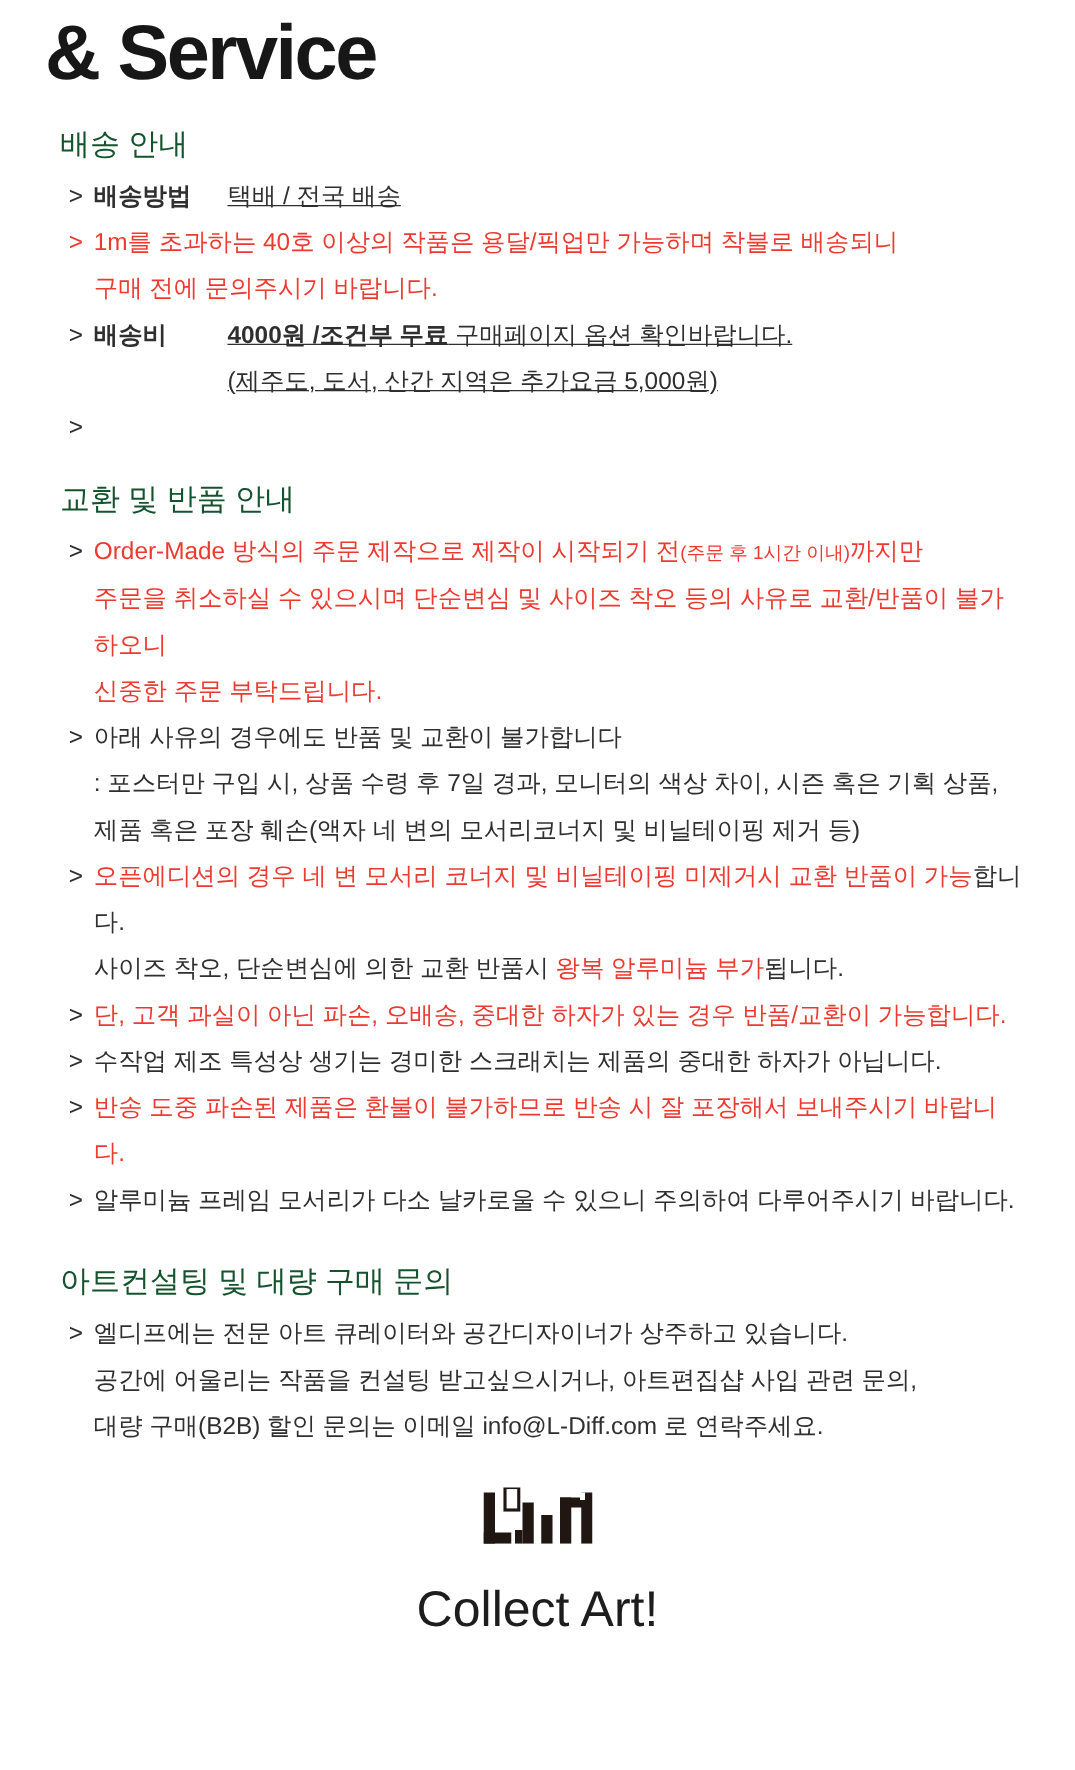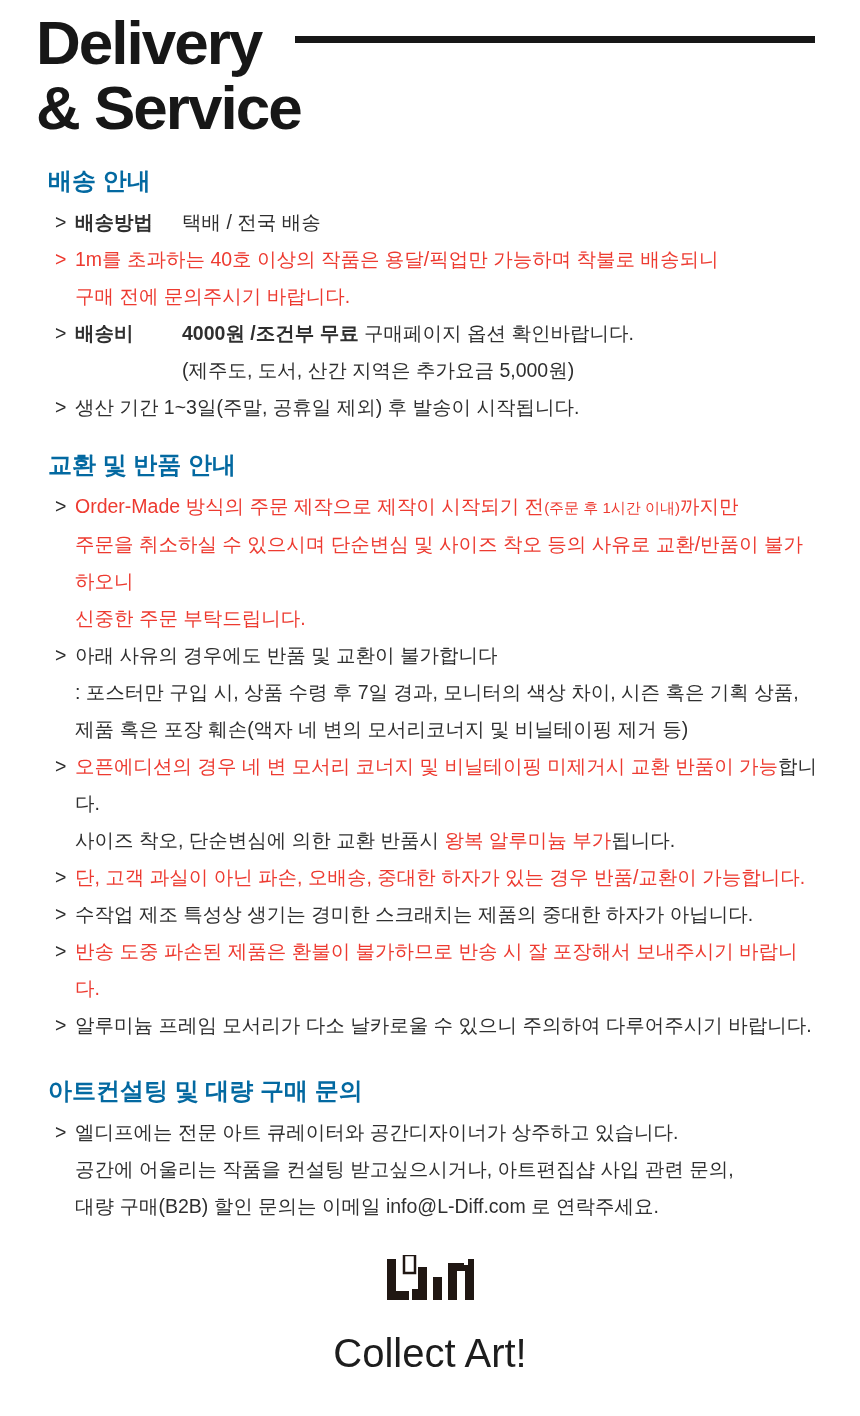--- a/index.html
+++ b/index.html
@@ -14,47 +14,43 @@
   }
   
   .header{padding:10px 45px 0 36px;}
   .title-line{
     font-size:62px;font-weight:700;color:var(--ink);letter-spacing:-2px;
     line-height:65px;display:flex;align-items:center;white-space:nowrap;
   }
   .title-rule{flex:1;height:7px;background:var(--ink);margin-left:34px;position:relative;top:-3px;}
   
   .section{padding:0 40px 0 48px;}
-  .sec-heading{font-size:24px;font-weight:700;color:#0369a1;line-height:30px;margin:0 0 8px 0;}
+  .sec-heading{font-size:24px;font-weight:400;color:#14532d;line-height:30px;margin:0 0 8px 0;}
   .sec-shipping .sec-heading{margin-top:26px;}
   .sec-returns .sec-heading{margin-top:24px;}
   .sec-consulting .sec-heading{margin-top:32px;}
   .row{display:flex;font-size:19.5px;line-height:37px;}
   .marker{flex:0 0 27px;padding-left:7px;box-sizing:border-box;}
   .kv-label{flex:0 0 107px;font-weight:700;}
-  .kv-value{flex:1;}
+  .kv-value{flex:1;text-decoration:underline;}
   .txt{flex:1;}
   .red{color:var(--red);}
   .bold{font-weight:700;}
   .small{font-size:15px;}
   
   .footer{text-align:center;}
   .logo{display:block;margin:30px auto 0 auto;}
   .taglines{margin-top:30px;font-size:40px;line-height:47px;color:#1d1d1d;}
 </style>
 </head>
 <body>
 
 <div class="page">
 
   <div class="header">
-    <div class="title-line">
-      <span>Delivery</span>
-      <div class="title-rule"></div>
-    </div>
     <div class="title-line">
       <span>&amp; Service</span>
     </div>
   </div>
 
   <div class="section sec-shipping">
     <h2 class="sec-heading">배송 안내</h2>
 
     <div class="row">
       <span class="marker">&gt;</span>
@@ -75,21 +71,20 @@
       <span class="kv-label">배송비</span>
       <div class="kv-value">
         <div><span class="bold">4000원 /조건부 무료</span><span> 구매페이지 옵션 확인바랍니다.</span></div>
         <div>(제주도, 도서, 산간 지역은 추가요금 5,000원)</div>
       </div>
     </div>
 
     <div class="row">
       <span class="marker">&gt;</span>
       <div class="kv-value">
-        <div>생산 기간 1~3일(주말, 공휴일 제외) 후 발송이 시작됩니다.</div>
       </div>
     </div>
   </div>
 
   <div class="section sec-returns">
     <h2 class="sec-heading">교환 및 반품 안내</h2>
 
     <div class="row">
       <span class="marker">&gt;</span>
       <div class="txt red">

